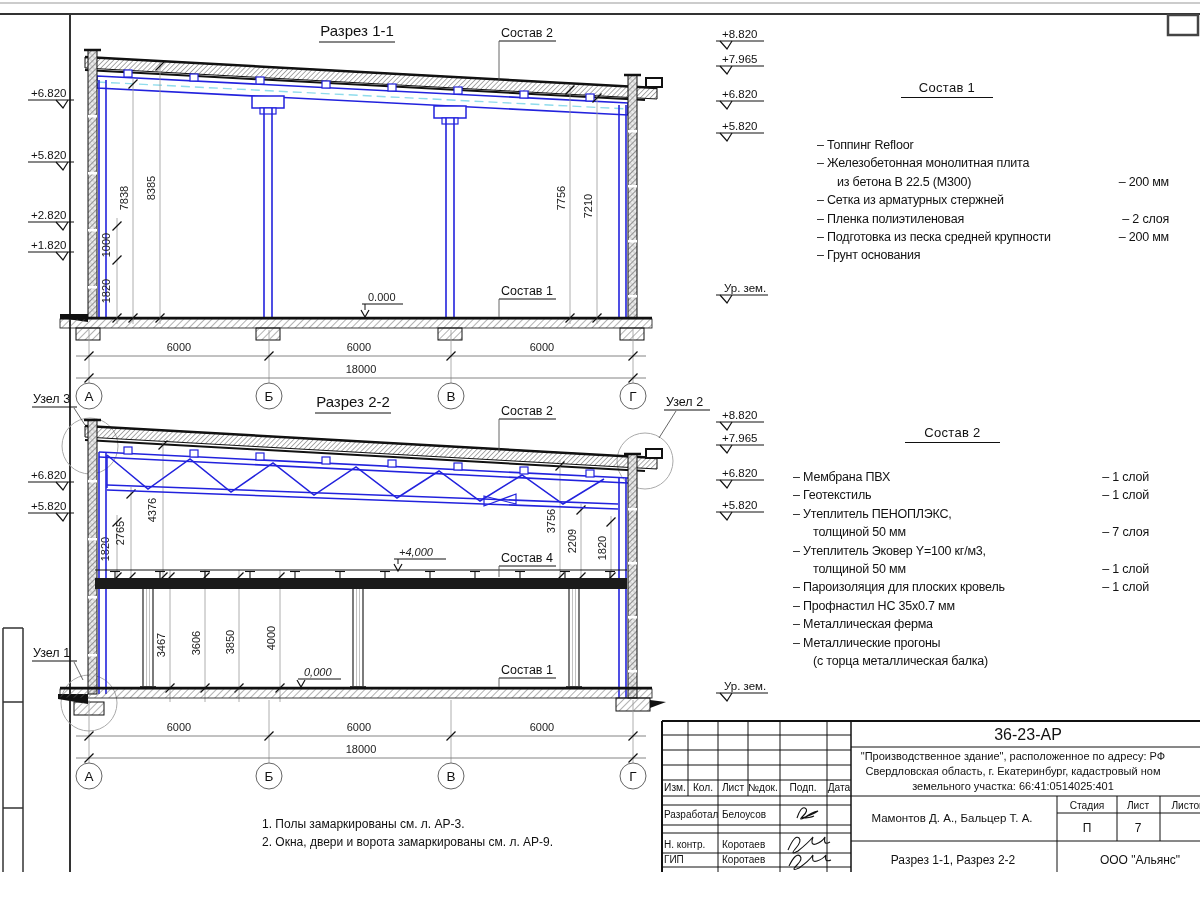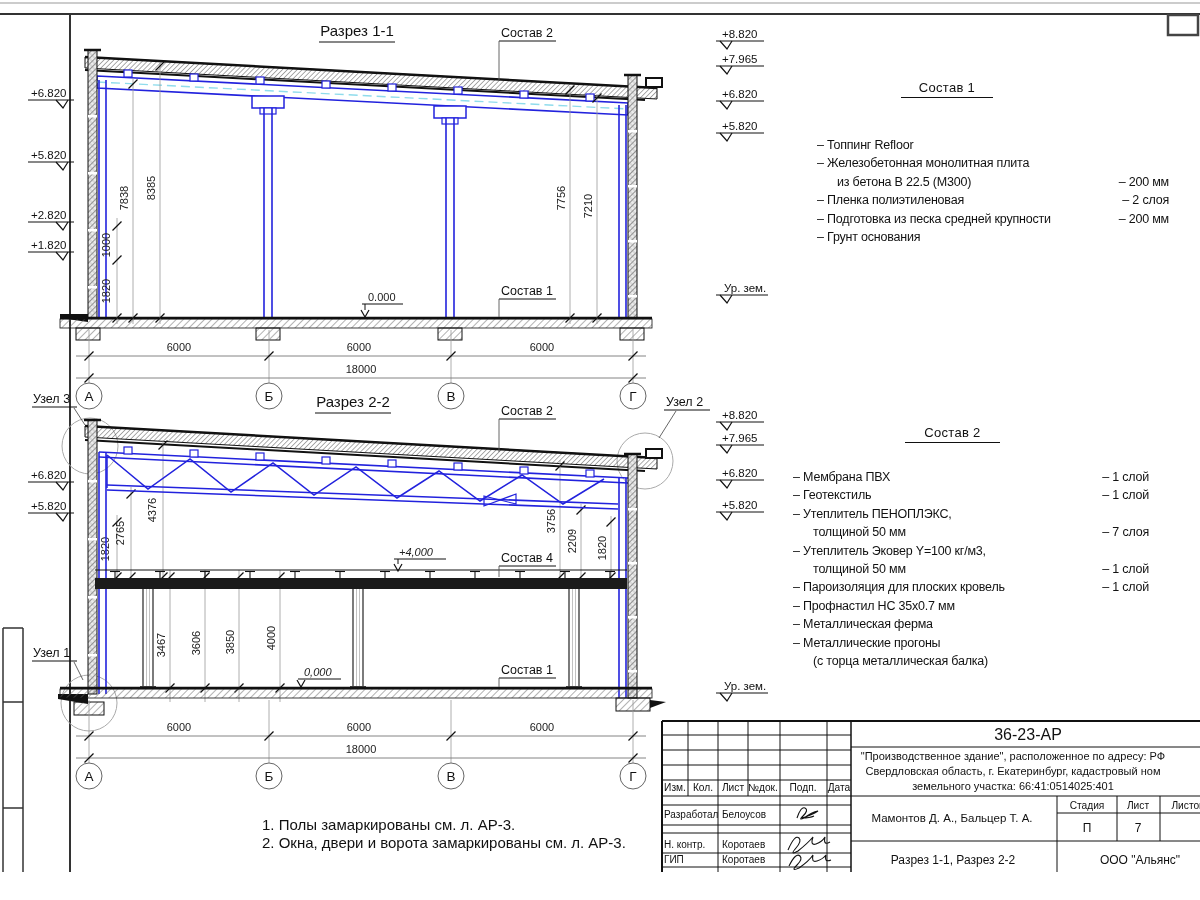--- a/index.html
+++ b/index.html
@@ -19,21 +19,21 @@
   .f-tbl   { font-size:12px; }
   .f-adr   { font-size:11px; }
   .it      { font-style:italic; }
 
   .ov { position:absolute; color:#111; }
   .sostav-hdr { text-align:center; border-bottom:1px solid #111; padding-bottom:2px;
                 font-size:13px; letter-spacing:0.3px; }
   .sostav-list { font-size:12.5px; letter-spacing:-0.2px; }
   .s-line { display:flex; justify-content:space-between; height:18.4px; line-height:18.4px; white-space:nowrap; }
   .s-line .ind { padding-left:20px; }
-  .notes { font-size:15px; line-height:17.5px; white-space:nowrap; }
+  .notes { font-size:12px; line-height:17.5px; white-space:nowrap; }
 </style>
 </head>
 <body>
 
 <div class="sheet">
 <svg width="1200" height="900" viewBox="0 0 1200 900">
   <defs>
     <pattern id="h45" width="5" height="5" patternUnits="userSpaceOnUse" patternTransform="rotate(45)">
       <line x1="0" y1="0" x2="0" y2="5" stroke="#666" stroke-width="1"></line>
     </pattern>
@@ -596,20 +596,24 @@
       </div>
   <div class="s-line">
         <span>–  Железобетонная  монолитная плита</span>
         <span></span>
       </div>
   <div class="s-line">
         <span class="ind">из бетона В 22.5 (М300)</span>
         <span>–  200 мм</span>
       </div>
   <div class="s-line">
+        <span>–  Сетка из арматурных стержней</span>
+        <span></span>
+      </div>
+  <div class="s-line">
         <span>–  Пленка полиэтиленовая</span>
         <span>–  2 слоя</span>
       </div>
   <div class="s-line">
         <span>–  Подготовка из песка средней крупности</span>
         <span>–  200 мм</span>
       </div>
   <div class="s-line">
         <span>–  Грунт основания</span>
         <span></span>
@@ -659,15 +663,15 @@
         <span></span>
       </div>
   <div class="s-line">
         <span class="ind">(с торца металлическая балка)</span>
         <span></span>
       </div>
 </div>
 
 <div class="ov notes" style="left:262px; top:816px;">
   <div>1. Полы замаркированы см. л. АР-3.</div>
-  <div>2. Окна, двери и ворота замаркированы см. л. АР-3.</div>
+  <div>2. Окна, двери и ворота замаркированы см. л. АР-9.</div>
 </div>
 </div>
 
 </body></html>

